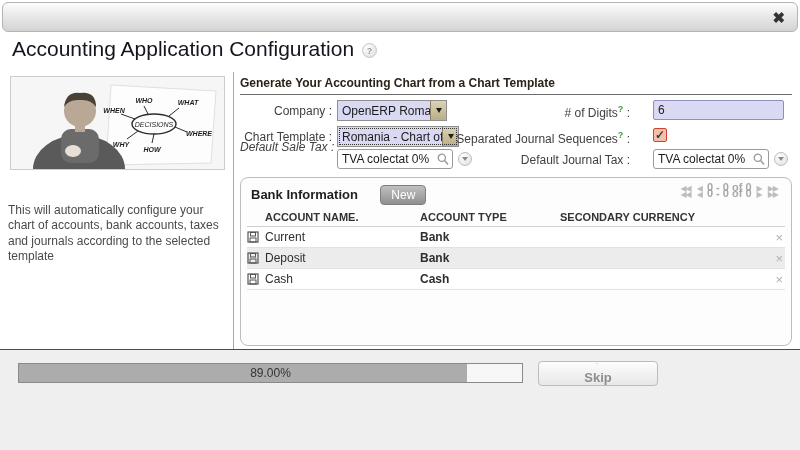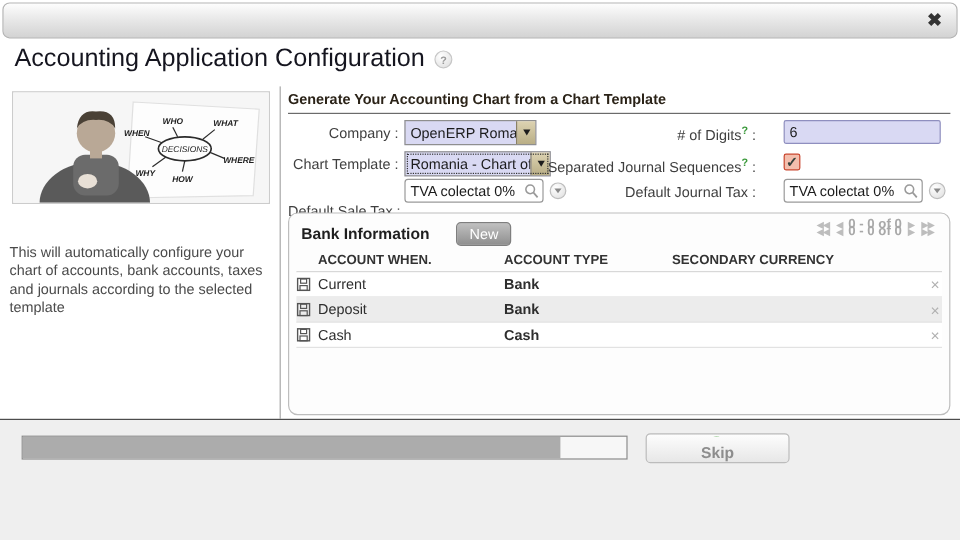--- a/index.html
+++ b/index.html
@@ -164,21 +164,21 @@
     <span class="carrow">
         <span class="tri-down"></span>
       </span>
   </div>
   <div class="flabel" style="left:440px; top:130px; width:190px;">
     <span>Separated Journal Sequences</span><span class="q-green">?</span>
     <span>:</span>
   </div>
   <div class="checkbox" style="left:653px; top:128px;">✓</div>
 
-  <div class="flabel" style="left:240px; top:169px; width:92px;">Default Sale Tax :</div>
+  <div class="flabel" style="left:240px; top:140px; width:92px;font-style:italic;">Default Sale Tax :</div>
   <div class="txtinput" style="left:337px; top:149px; width:116px;">
     <span>TVA colectat 0%</span>
     <svg class="mag" width="12" height="13">
       <circle cx="4.8" cy="4.8" r="3.6" fill="none" stroke="#9a9a9a" stroke-width="1.3"></circle>
       <line x1="7.6" y1="7.6" x2="11" y2="11.4" stroke="#9a9a9a" stroke-width="1.5"></line>
     </svg>
   </div>
   <div class="circle-btn" style="left:458px; top:152px;">
     <span class="tri-down"></span>
   </div>
@@ -198,21 +198,21 @@
     <div class="bank-header">
       <span class="bank-title">Bank Information</span>
       <span class="new-btn">New</span>
       <span class="pager">
         <span class="chev">◀◀</span><span class="chev">◀</span><span class="count">0 - 0 of 0</span><span class="chev">▶</span><span class="chev">▶▶</span>
       </span>
     </div>
 
     <div class="thead">
       <span class="sp"></span>
-      <span class="h-name">ACCOUNT WHEN.</span>
+      <span class="h-name">ACCOUNT NAME.</span>
       <span class="h-type">ACCOUNT TYPE</span>
       <span class="h-cur">SECONDARY CURRENCY</span>
       <span class="h-del"></span>
     </div>
 
     <div class="tbody">
         <div class="brow">
     <span class="cell icon-cell">
       <svg width="12" height="12">
         <rect x="1" y="1" width="10" height="10" fill="none" stroke="#555" stroke-width="1.2"></rect>
@@ -254,20 +254,21 @@
       </div>
 
     <span class="pager pager2">
       <span class="chev">◀◀</span><span class="chev">◀</span><span class="count">0 - 0 of 0</span><span class="chev">▶</span><span class="chev">▶▶</span>
     </span>
   </div>
 
   <div class="footer">
     <div class="progress">
       <div class="fill" style="width: 89%;"></div>
+      <div class="ptext">89.00%</div>
     </div>
     <div class="foot-btn skip-btn">
       <svg width="16" height="15">
         <path d="M2,8 Q3,2 9,3.5" fill="none" stroke="#4aa33c" stroke-width="3"></path>
         <polygon points="6.5,6 14.5,4.5 11.5,13" fill="#4aa33c" stroke="#2e7d27" stroke-width="0.6"></polygon>
       </svg>
       <span>Skip</span>
     </div>
   </div>
 

